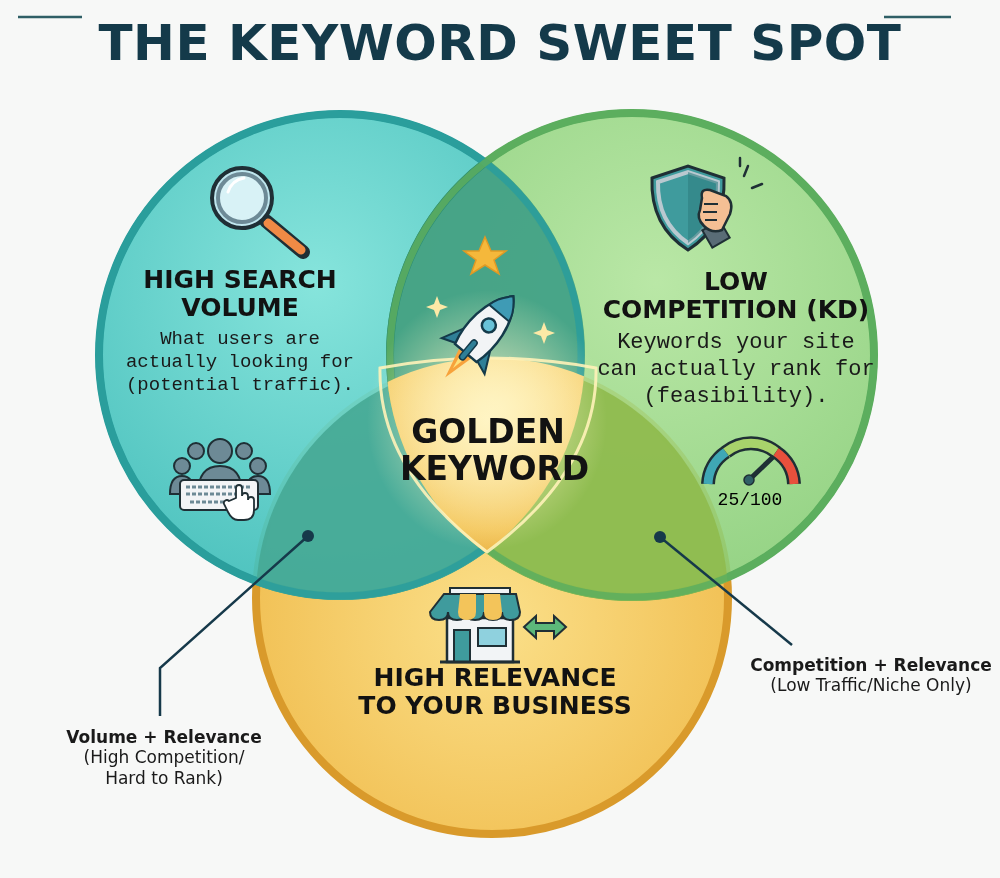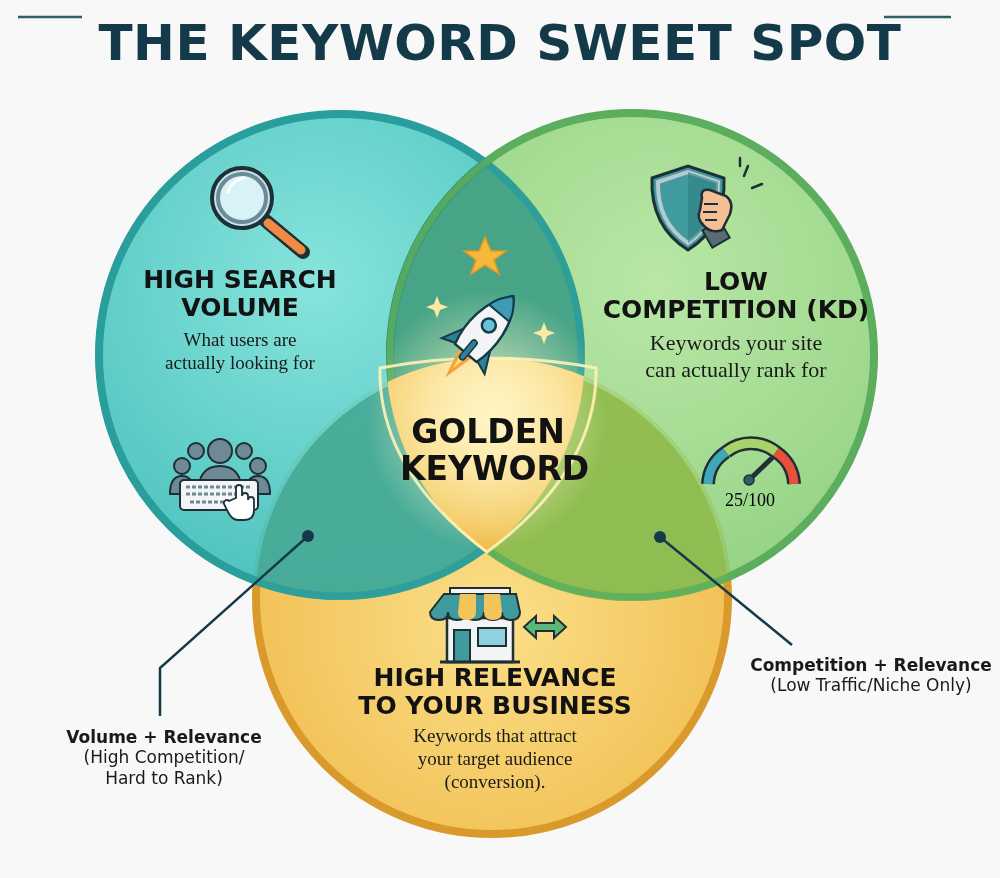--- a/index.html
+++ b/index.html
@@ -16,21 +16,21 @@
     font-family: "DejaVu Sans", sans-serif;
     font-weight: bold; font-size: 50px; letter-spacing: 0.5px;
     color: #143a4a;
   }
   svg.canvas { position: absolute; left: 0; top: 0; }
   .txt { position: absolute; text-align: center; color: #111; }
   .h {
     font-family: "DejaVu Sans", sans-serif; font-weight: bold;
     line-height: 1.12; color: #121212;
   }
-  .d { font-family: Liberation Serif, serif; line-height: 1.22; color: #1a1a1a; }
+  .d { font-family: Liberation Mono, monospace; line-height: 1.22; color: #1a1a1a; }
   .callout { position: absolute; text-align: center; font-family: "DejaVu Sans", sans-serif; color: #1a1a1a; }
   .callout .ct { font-weight: bold; font-size: 17px; }
   .callout .cs { font-size: 17px; line-height: 1.25; }
 </style>
 </head>
 <body>
 
 <div class="stage">
 
   <svg class="canvas" width="1000" height="878" viewBox="0 0 1000 878">
@@ -198,49 +198,46 @@
   <div class="title">THE KEYWORD SWEET SPOT</div>
 
   <div class="txt" style="left:120px; top:266px; width:240px;text-align:center;">
     <div class="h" style="font-size:25px;">
       <div>HIGH SEARCH</div>
       <div>VOLUME</div>
     </div>
     <div class="d" style="font-size:19px; margin-top:6px;">
       <div>What users are</div>
       <div>actually looking for</div>
+      <div>(potential traffic).</div>
     </div>
   </div>
 
   <div class="txt" style="left:596px; top:268px; width:280px;">
     <div class="h" style="font-size:25px;">
       <div>LOW</div>
       <div>COMPETITION (KD)</div>
     </div>
     <div class="d" style="font-size:22px; margin-top:6px;">
       <div>Keywords your site</div>
       <div>can actually rank for</div>
+      <div>(feasibility).</div>
     </div>
   </div>
   <div class="txt d" style="left:700px; top:490px; width:100px; font-size:18px; color:#000000;">25/100</div>
 
   <div class="txt h" style="left:400px; top:414px; width:176px; font-size:33px;">
     <div>GOLDEN</div>
     <div>KEYWORD</div>
   </div>
 
   <div class="txt" style="left:330px; top:664px; width:330px;">
     <div class="h" style="font-size:25px;">
       <div>HIGH RELEVANCE</div>
       <div>TO YOUR BUSINESS</div>
-    </div>
-    <div class="d" style="font-size:19px; margin-top:4px;">
-      <div>Keywords that attract</div>
-      <div>your target audience</div>
-      <div>(conversion).</div>
     </div>
   </div>
 
   <div class="callout" style="left:44px; top:727px; width:240px;">
     <div class="ct">Volume + Relevance</div>
     <div class="cs">
       <div>(High Competition/</div>
       <div>Hard to Rank)</div>
     </div>
   </div>

